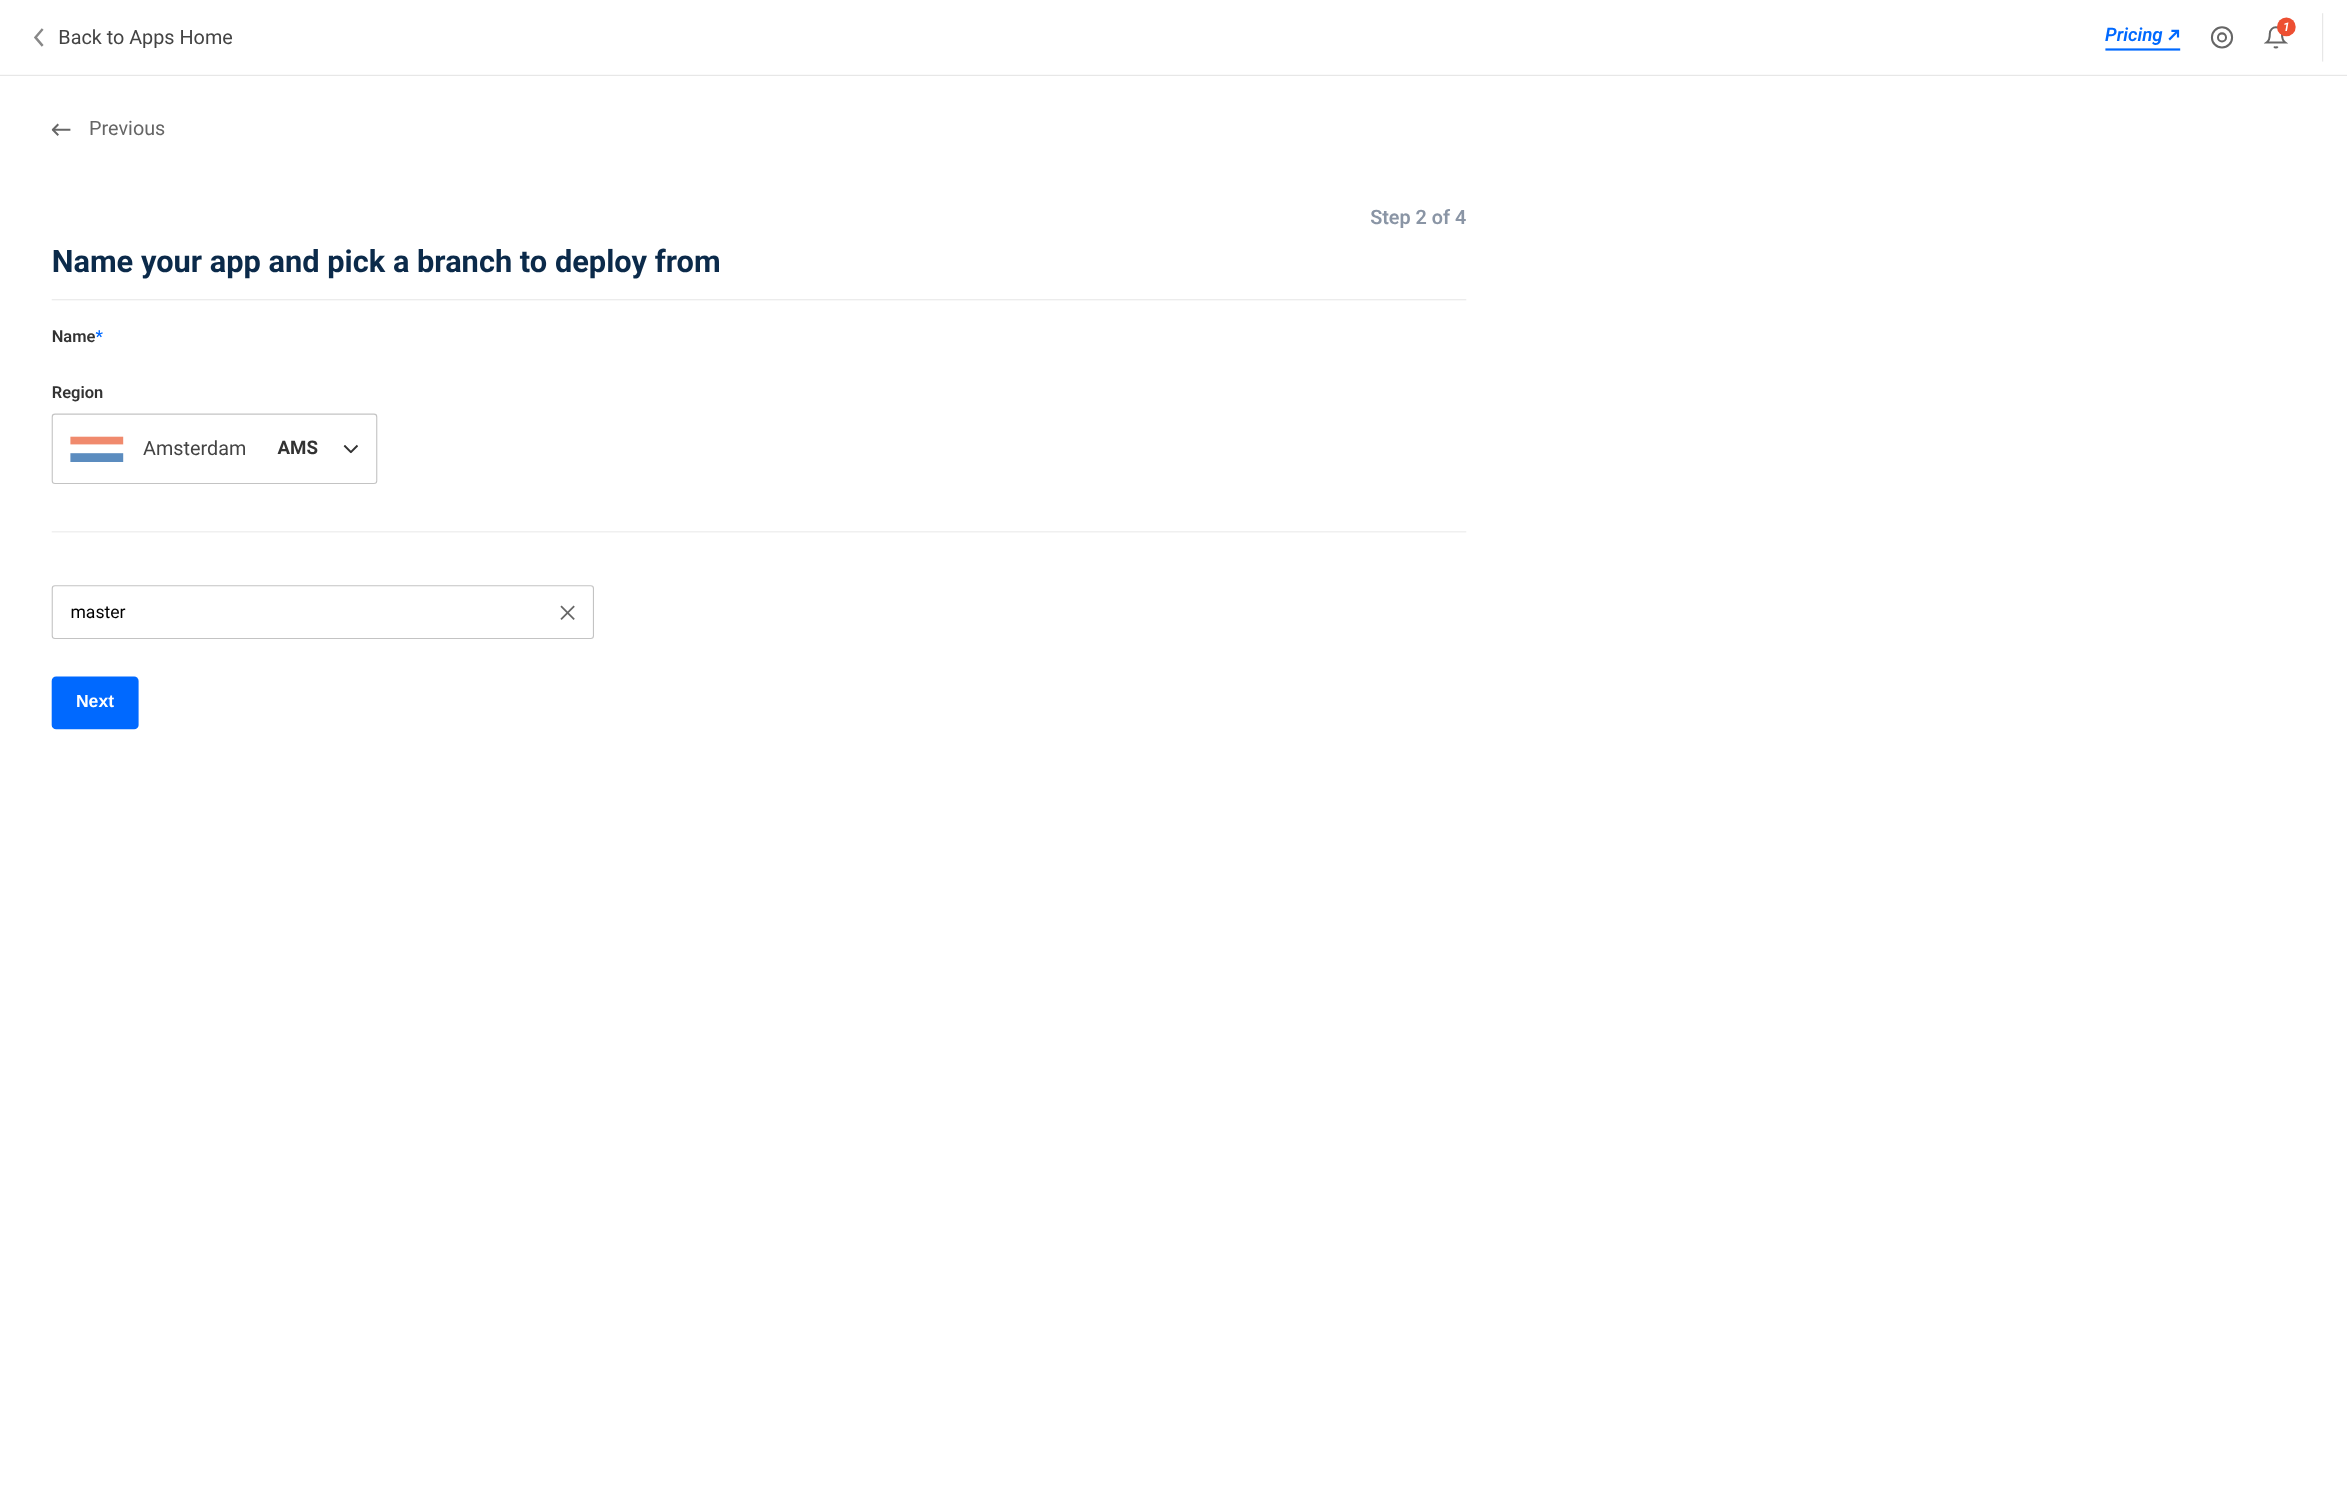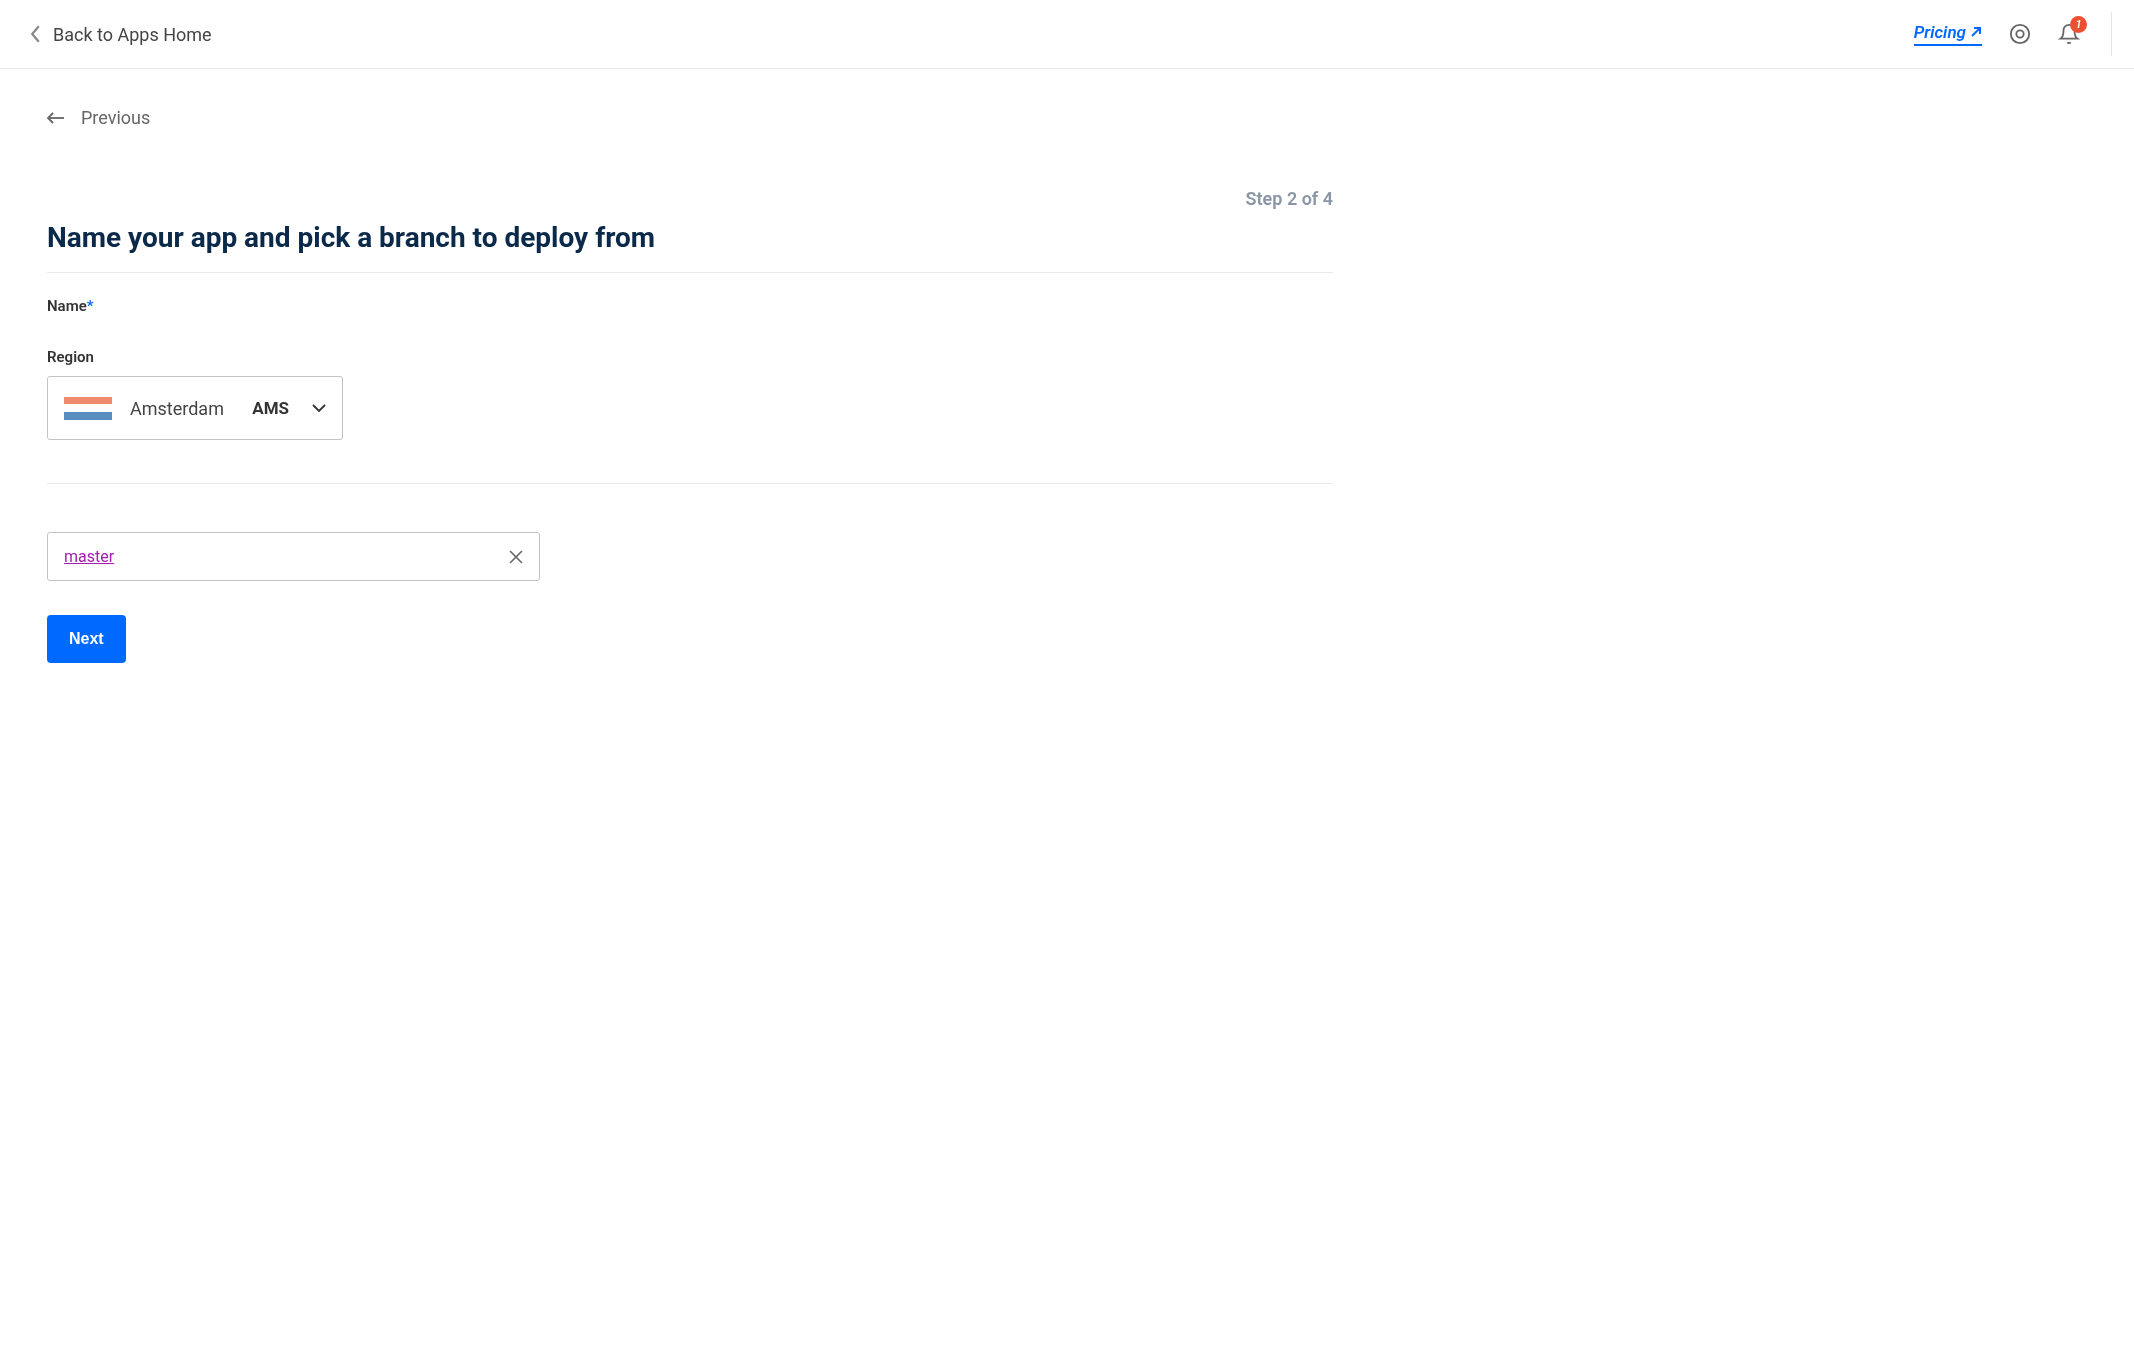--- a/index.html
+++ b/index.html
@@ -185,22 +185,21 @@
       border: 1px solid #c3c3c3;
       border-radius: 3px;
       display: flex;
       align-items: center;
       padding: 0 16px;
       cursor: pointer;
     }
     .branch-value {
       flex: 1;
       font-size: 16px;
-      color: #a21caf;
-      text-decoration: underline;
+      color: #000000;
     }
     .autodeploy-box {
       width: 493px;
       border: 1px solid #0069ff;
       border-radius: 3px;
       padding: 20px 18px;
       display: flex;
       align-items: flex-start;
       gap: 14px;
       margin-top: 25px;

